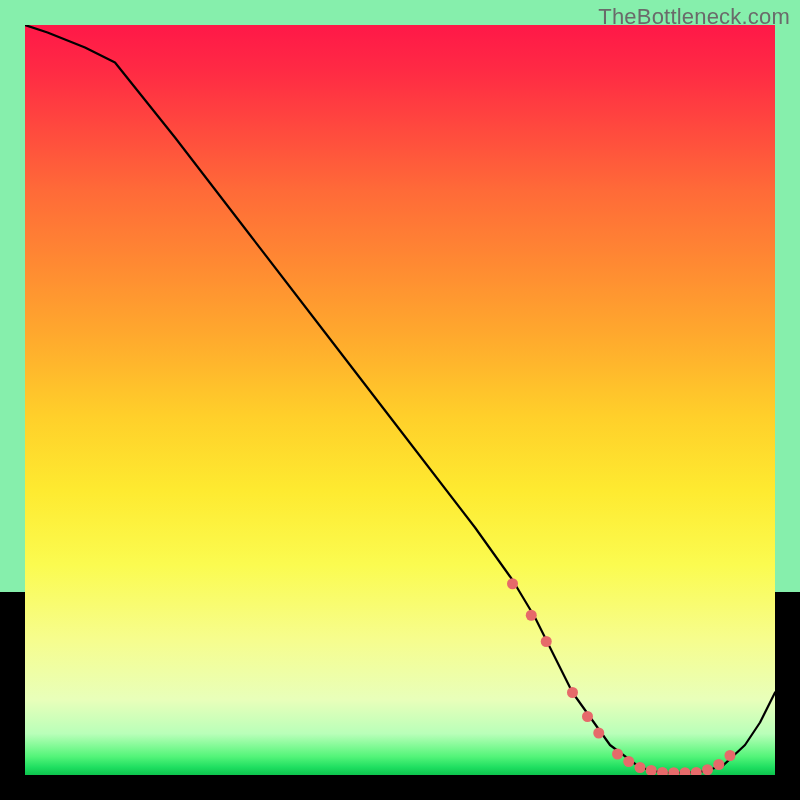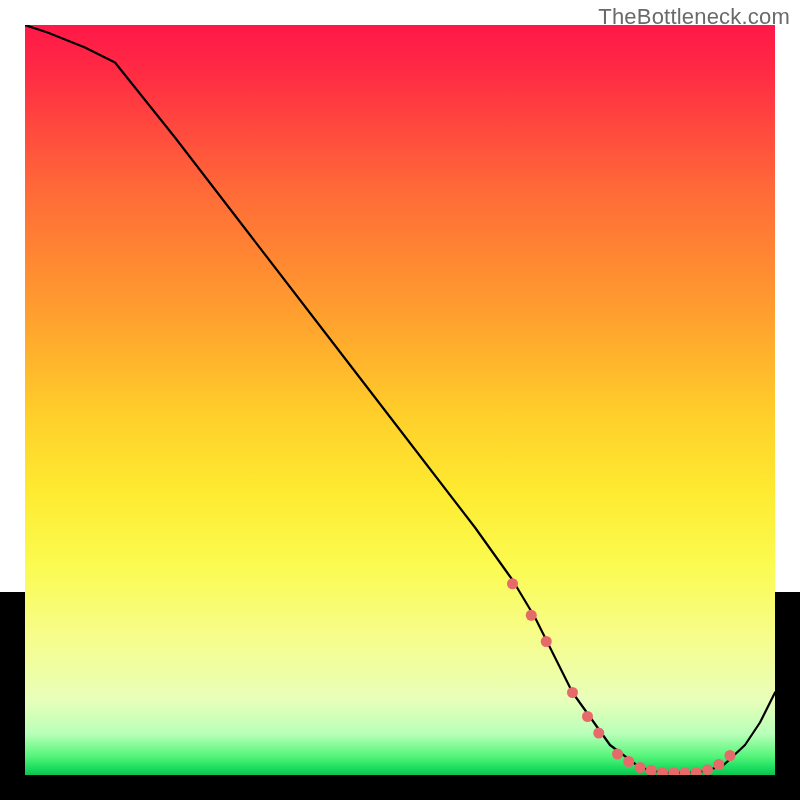--- a/index.html
+++ b/index.html
@@ -8,21 +8,21 @@
     width: 800px;
     height: 800px;
     background: #000;
     overflow: hidden;
     font-family: Arial, Helvetica, sans-serif;
   }
   .frame {
     position: relative;
     width: 800px;
     height: 592px;
-    background: #ffffff;
+    background: #86efac;
   }
   .watermark {
     position: absolute;
     top: 4px;
     right: 10px;
     color: #6a6a6a;
     font-size: 22px;
     font-weight: 500;
     letter-spacing: 0.2px;
     z-index: 10;

